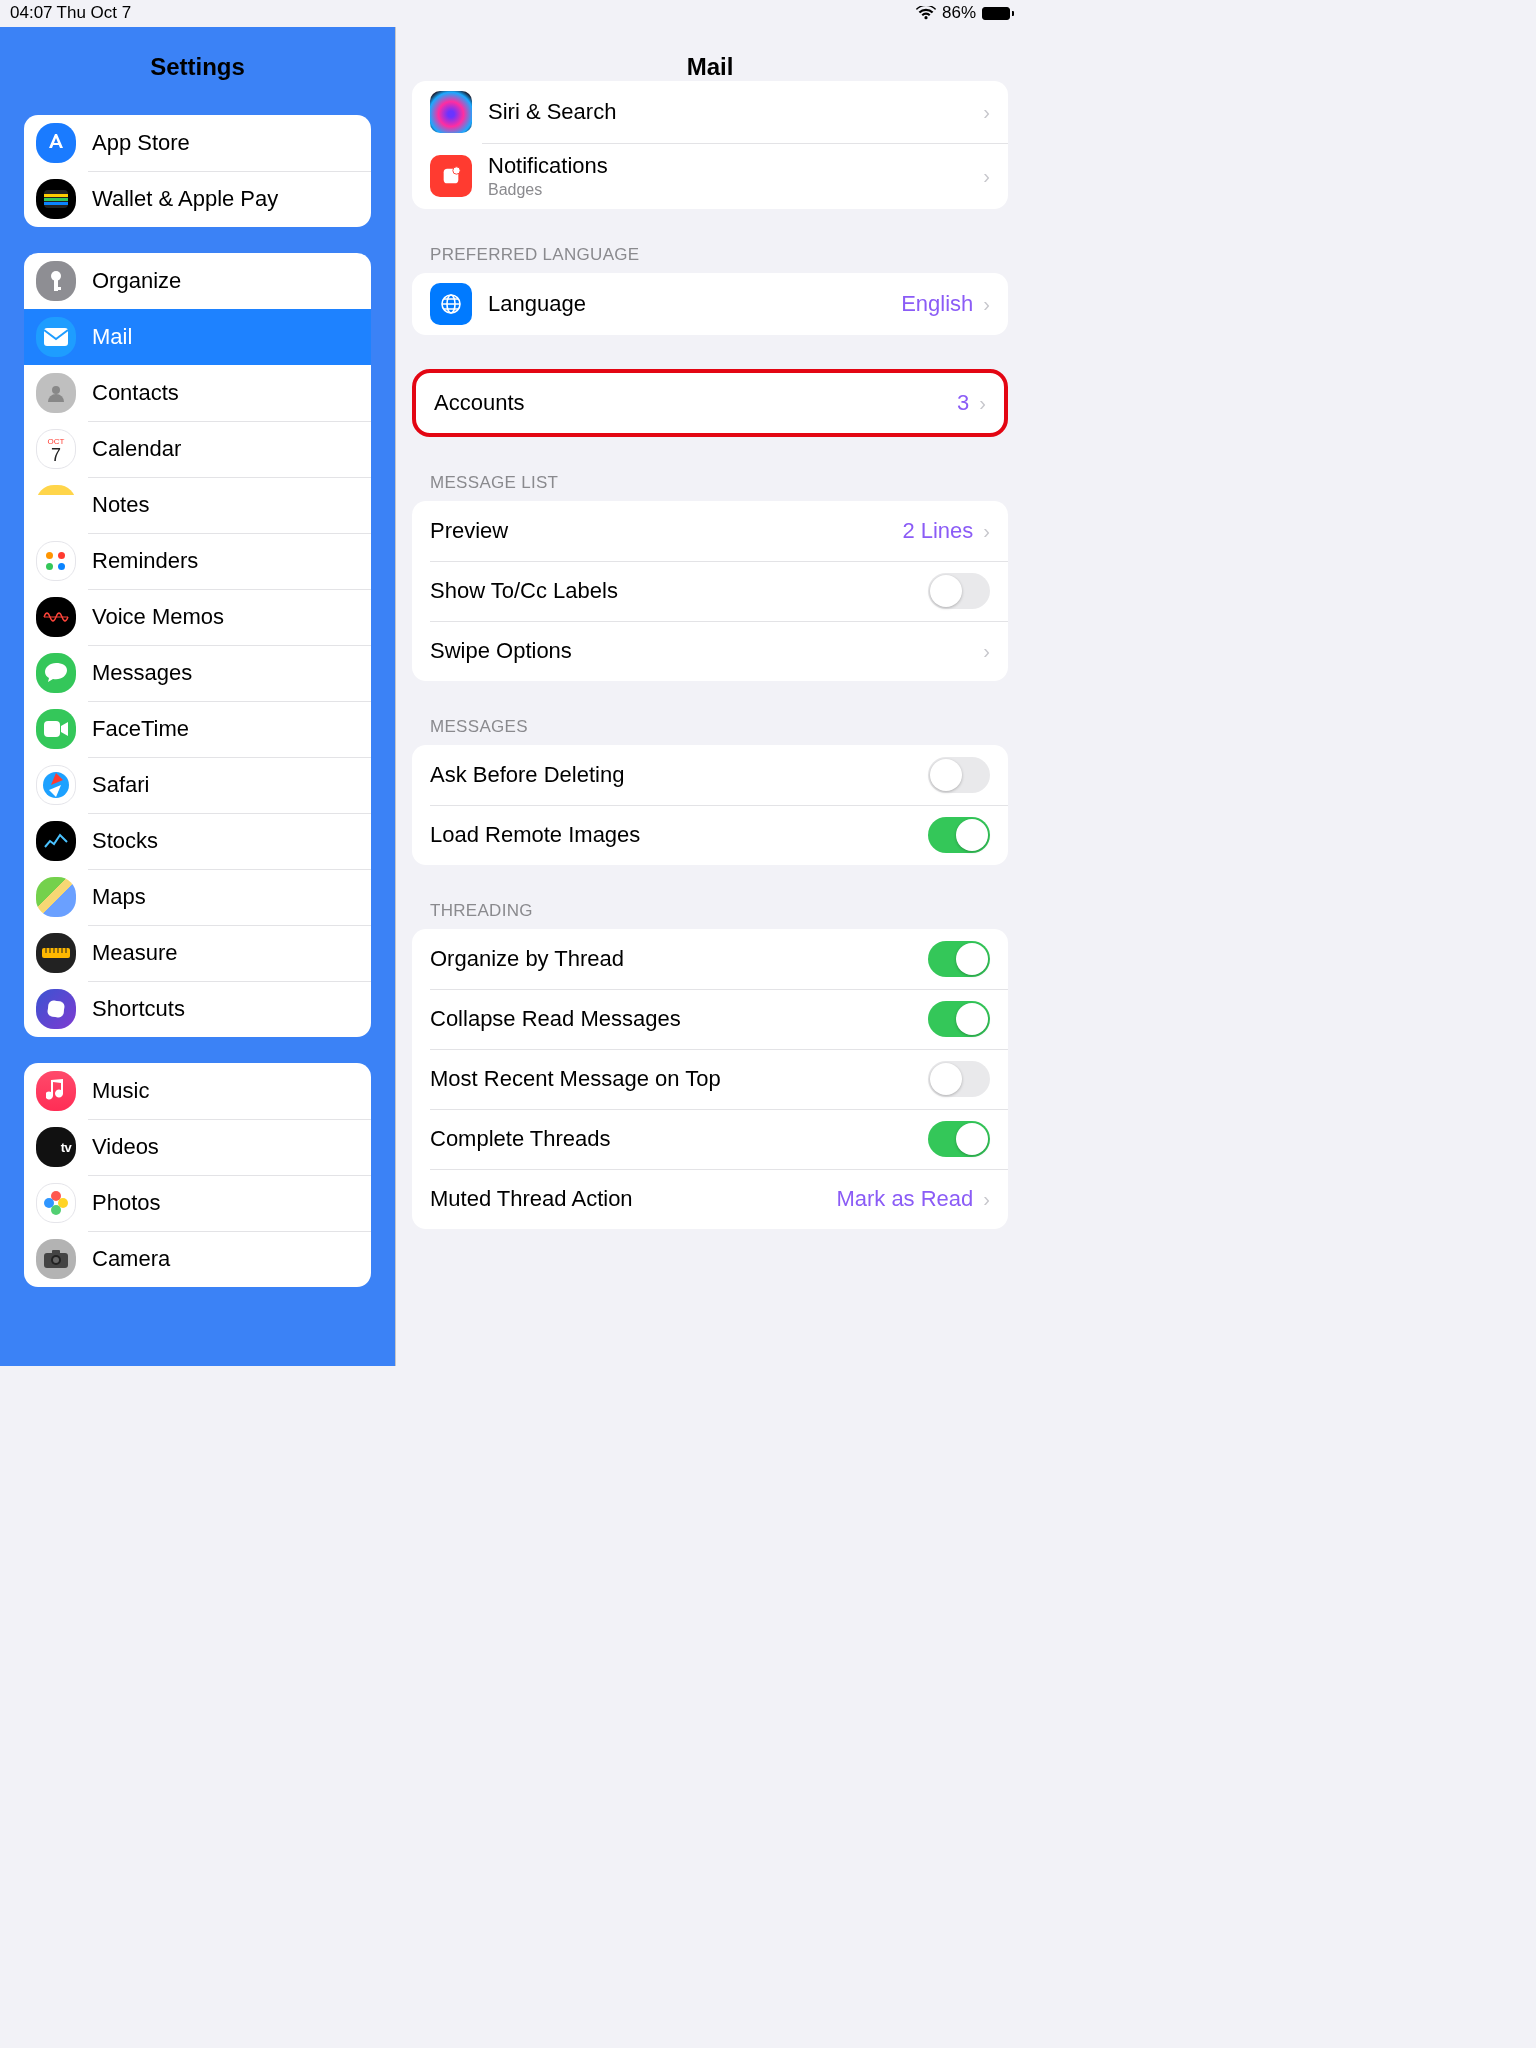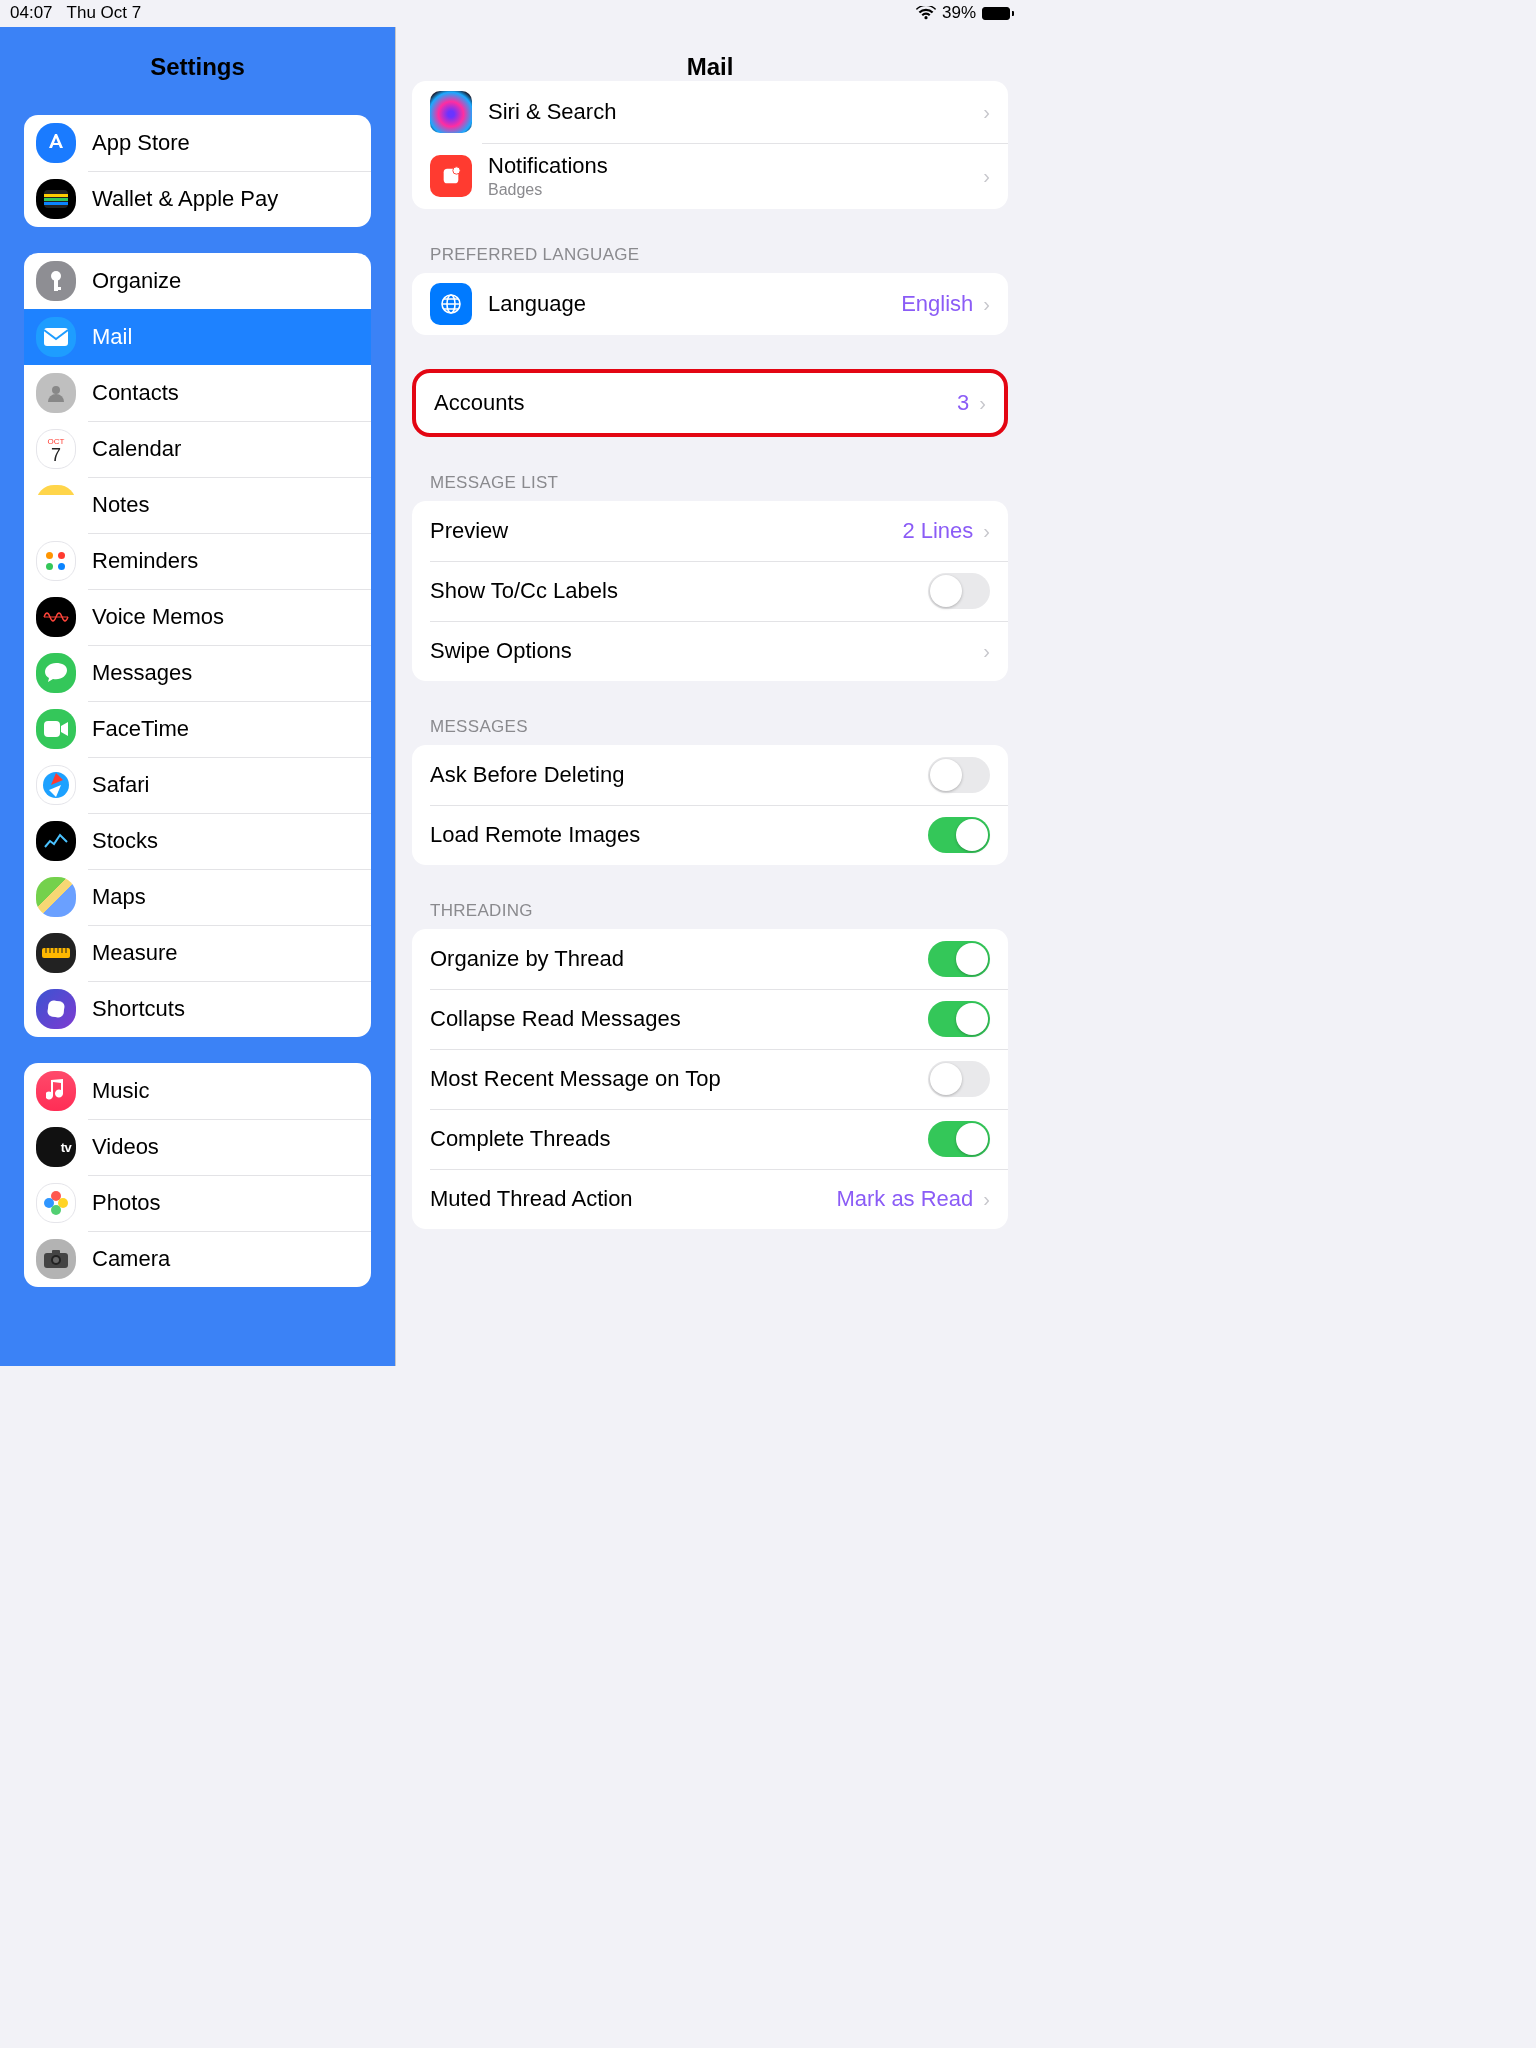--- a/index.html
+++ b/index.html
@@ -3,21 +3,21 @@
 <meta charset="utf-8">
 <style>
   * { margin: 0; padding: 0; box-sizing: border-box; }
   body { font-family: -apple-system, BlinkMacSystemFont, "Segoe UI", Helvetica, Arial, sans-serif;
          background:#f2f2f7; width:1024px; height:1366px; overflow:hidden; }
   .device { display:flex; flex-direction:column; width:1024px; height:1366px; position:relative; }
 
   
   .status-bar { display:flex; align-items:center; justify-content:space-between;
                 height:26px; font-size:17px; padding:0 10px; font-weight:500; }
-  .status-left { display:flex; gap:14px; align-items:flex-end; }
+  .status-left { display:flex; gap:4px; align-items:flex-end; }
   .status-right { display:flex; gap:6px; align-items:center; }
   .battery { display:inline-flex; align-items:center; }
   .battery-body { width:28px; height:13px; border:1.5px solid #000; border-radius:3px;
                   position:relative; background:#000; }
   .battery-tip { width:2px; height:5px; background:#000; margin-left:2px; border-radius:0 1px 1px 0; }
 
   .columns { display:flex; flex:1; overflow:hidden; border-top:0.5px solid #c7c7cc00; }
 
   .sidebar { width:396px; background:#3b82f6; border-right:1px solid #c6c6c8;
              overflow-y:auto; overflow-x:hidden; }
@@ -96,21 +96,21 @@
     <div class="status-left">
       <span>04:07</span>
       <span>Thu Oct 7</span>
     </div>
     <div class="status-right">
       <span>
         <svg width="20" height="14" viewBox="0 0 20 14">
             <path d="M10 13.3a1.6 1.6 0 1 0 0-3.2 1.6 1.6 0 0 0 0 3.2zM4.2 7.3a8.2 8.2 0 0 1 11.6 0l1.6-1.6a10.5 10.5 0 0 0-14.8 0zM.8 3.9a13 13 0 0 1 18.4 0L20 2.7a14.5 14.5 0 0 0-20 0zM7 10a4.2 4.2 0 0 1 6 0l1.5-1.6a6.4 6.4 0 0 0-9 0z" fill="#000"></path>
           </svg>
       </span>
-      <span>39%</span>
+      <span>86%</span>
       <span class="battery">
         <span class="battery-body"></span>
           <span class="battery-tip"></span>
       </span>
     </div>
   </div>
 
   <div class="columns">
 
     <div class="sidebar">

